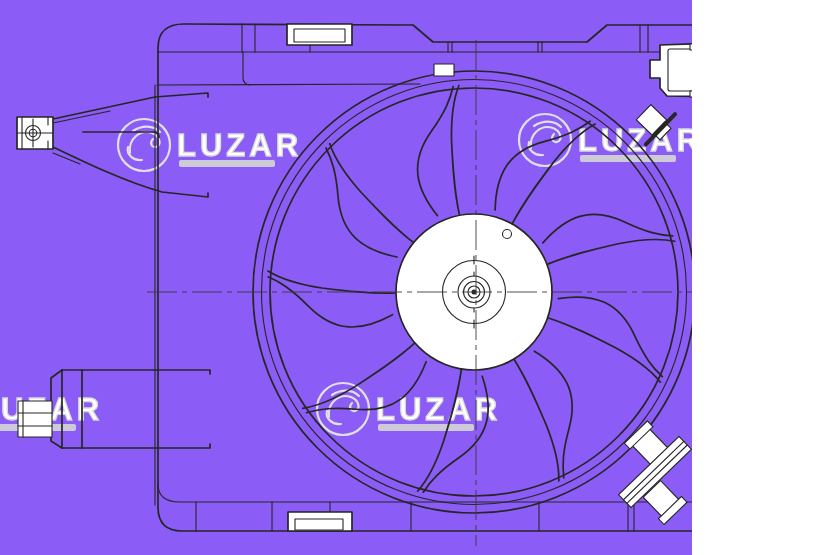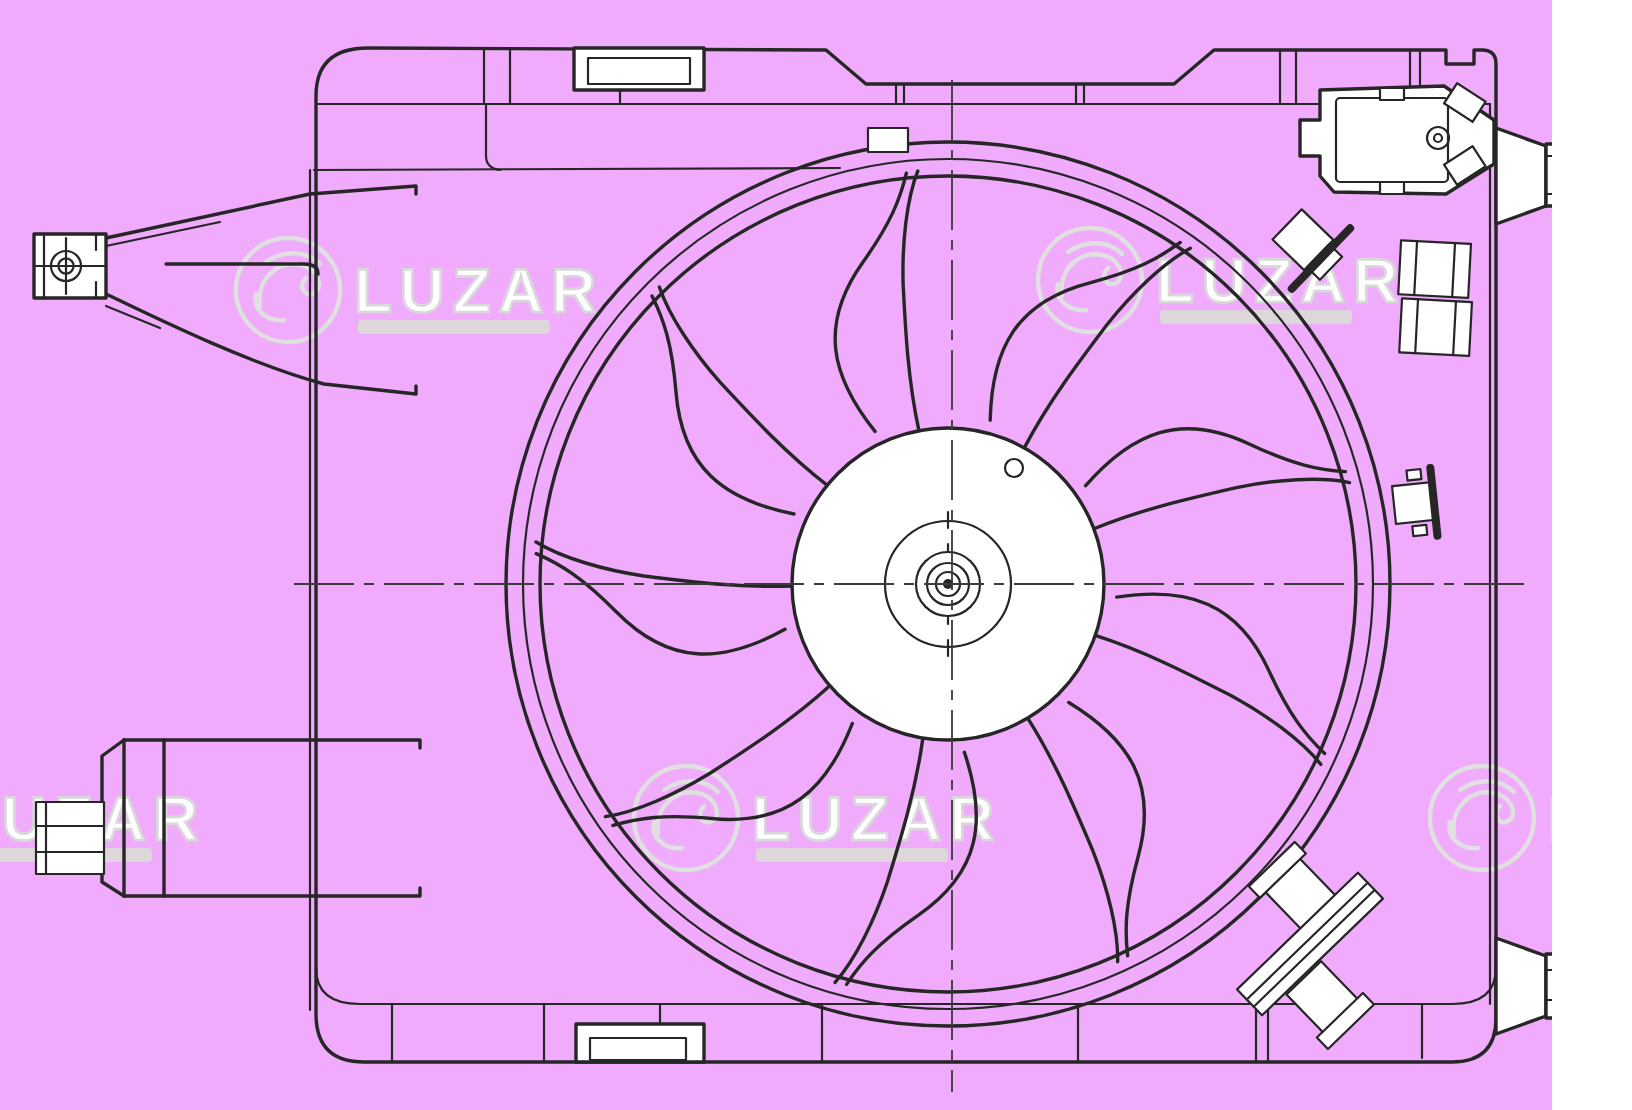--- a/index.html
+++ b/index.html
@@ -1,16 +1,16 @@
 <!DOCTYPE html>
 <html><head>
 <meta charset="utf-8">
 <style>
   html,body{margin:0;padding:0;background:#ffffff;}
-  .canvas{position:relative;width:776px;height:555px;background:#f0abfc;overflow:hidden;
+  .canvas{position:relative;width:692px;height:555px;background:#8b5cf6;overflow:hidden;
           font-family:"Liberation Sans", sans-serif;}
   svg{display:block;}
   .ln{fill:none;stroke:#262626;stroke-width:1.7;stroke-linejoin:round;stroke-linecap:round;}
   .ln2{fill:none;stroke:#262626;stroke-width:1.1;stroke-linejoin:round;stroke-linecap:round;}
   .wfill{fill:#ffffff;stroke:#262626;stroke-width:1.7;stroke-linejoin:round;}
   .wfill2{fill:#ffffff;stroke:#262626;stroke-width:1.1;stroke-linejoin:round;}
   .cl{fill:none;stroke:#3a3a3a;stroke-width:0.9;stroke-dasharray:30 5 5 5;}
   .wm-ln{fill:none;stroke:#e0e0e0;stroke-width:2.2;stroke-linecap:round;}
   .wm-txt{fill:#ffffff;stroke:#d9d9d9;stroke-width:1.3;font-weight:bold;
           font-size:31px;letter-spacing:4px;font-family:"Liberation Sans",sans-serif;}

